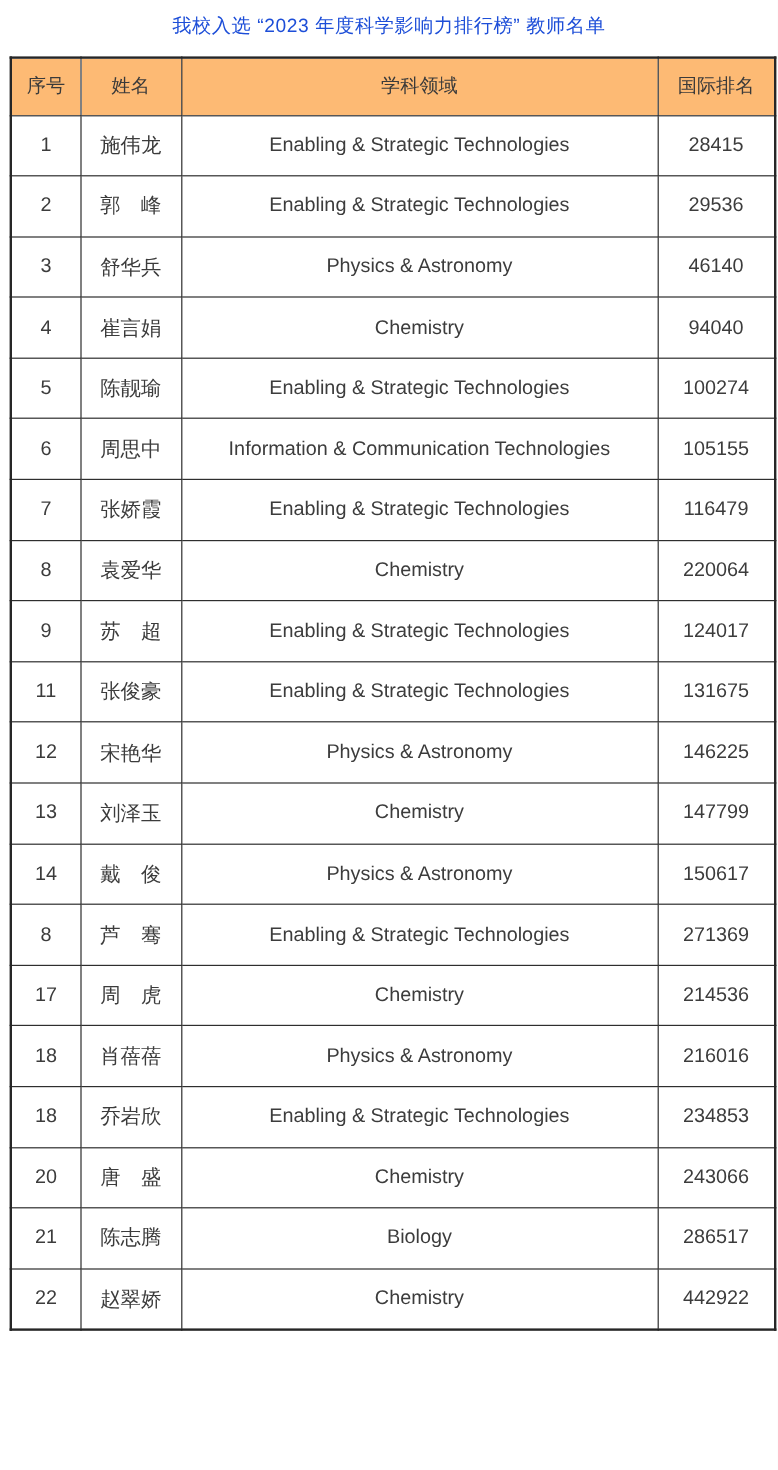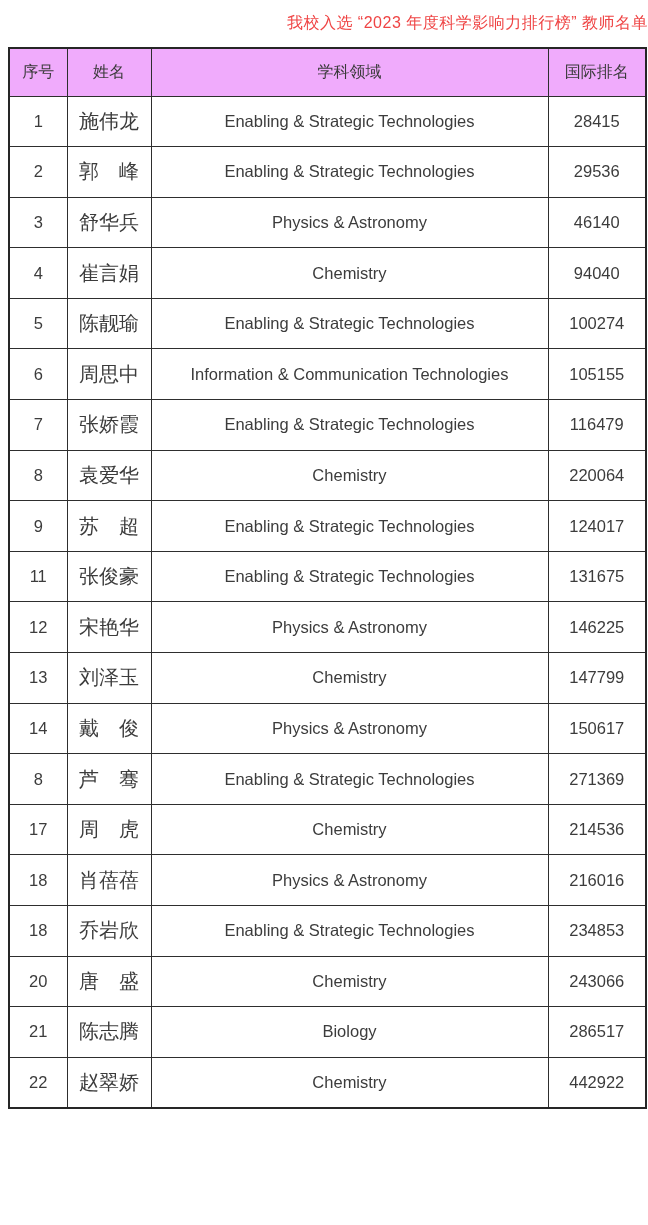--- a/index.html
+++ b/index.html
@@ -14,25 +14,25 @@
     color: #3a3a3a;
     overflow: hidden;
   }
   .page {
     width: 648px;
     height: 1225px;
     background: #ffffff;
     box-sizing: border-box;
   }
   .title {
-    text-align: right;
+    text-align: center;
     font-size: 16px;
     line-height: 22px;
     padding: 12px 0 0 0;
-    color: #ef4444;
+    color: #1d4ed8;
     letter-spacing: 0.5px;
   }
   table.roster {
     border-collapse: collapse;
     table-layout: fixed;
     width: 637px;
     margin: 13px 0 0 8px;
     border: 2px solid #262626;
   }
   col.c-no    { width: 58px;  }
@@ -42,38 +42,38 @@
   th, td {
     border: 1px solid #2e2e2e;
     text-align: center;
     vertical-align: middle;
     padding: 0;
     overflow: hidden;
     white-space: nowrap;
   }
   thead tr {
     height: 48px;
-    background: #f0abfc;
+    background: #fdba74;
     margin-left: 46px;
   }
   th {
     font-weight: normal;
     font-size: 16px;
     color: #3a3a3a;
   }
   tbody tr {
     height: 50.6px;
     background: #ffffff;
   }
   td {
     font-size: 16.5px;
     color: #3c3c3c;
   }
   td.name-cell {
-    font-size: 20px;
+    font-size: 17px;
   }
 </style>
 </head>
 <body>
 
 <div class="page">
 
   <div class="title">我校入选 “2023 年度科学影响力排行榜” 教师名单</div>
 
   <table class="roster">

